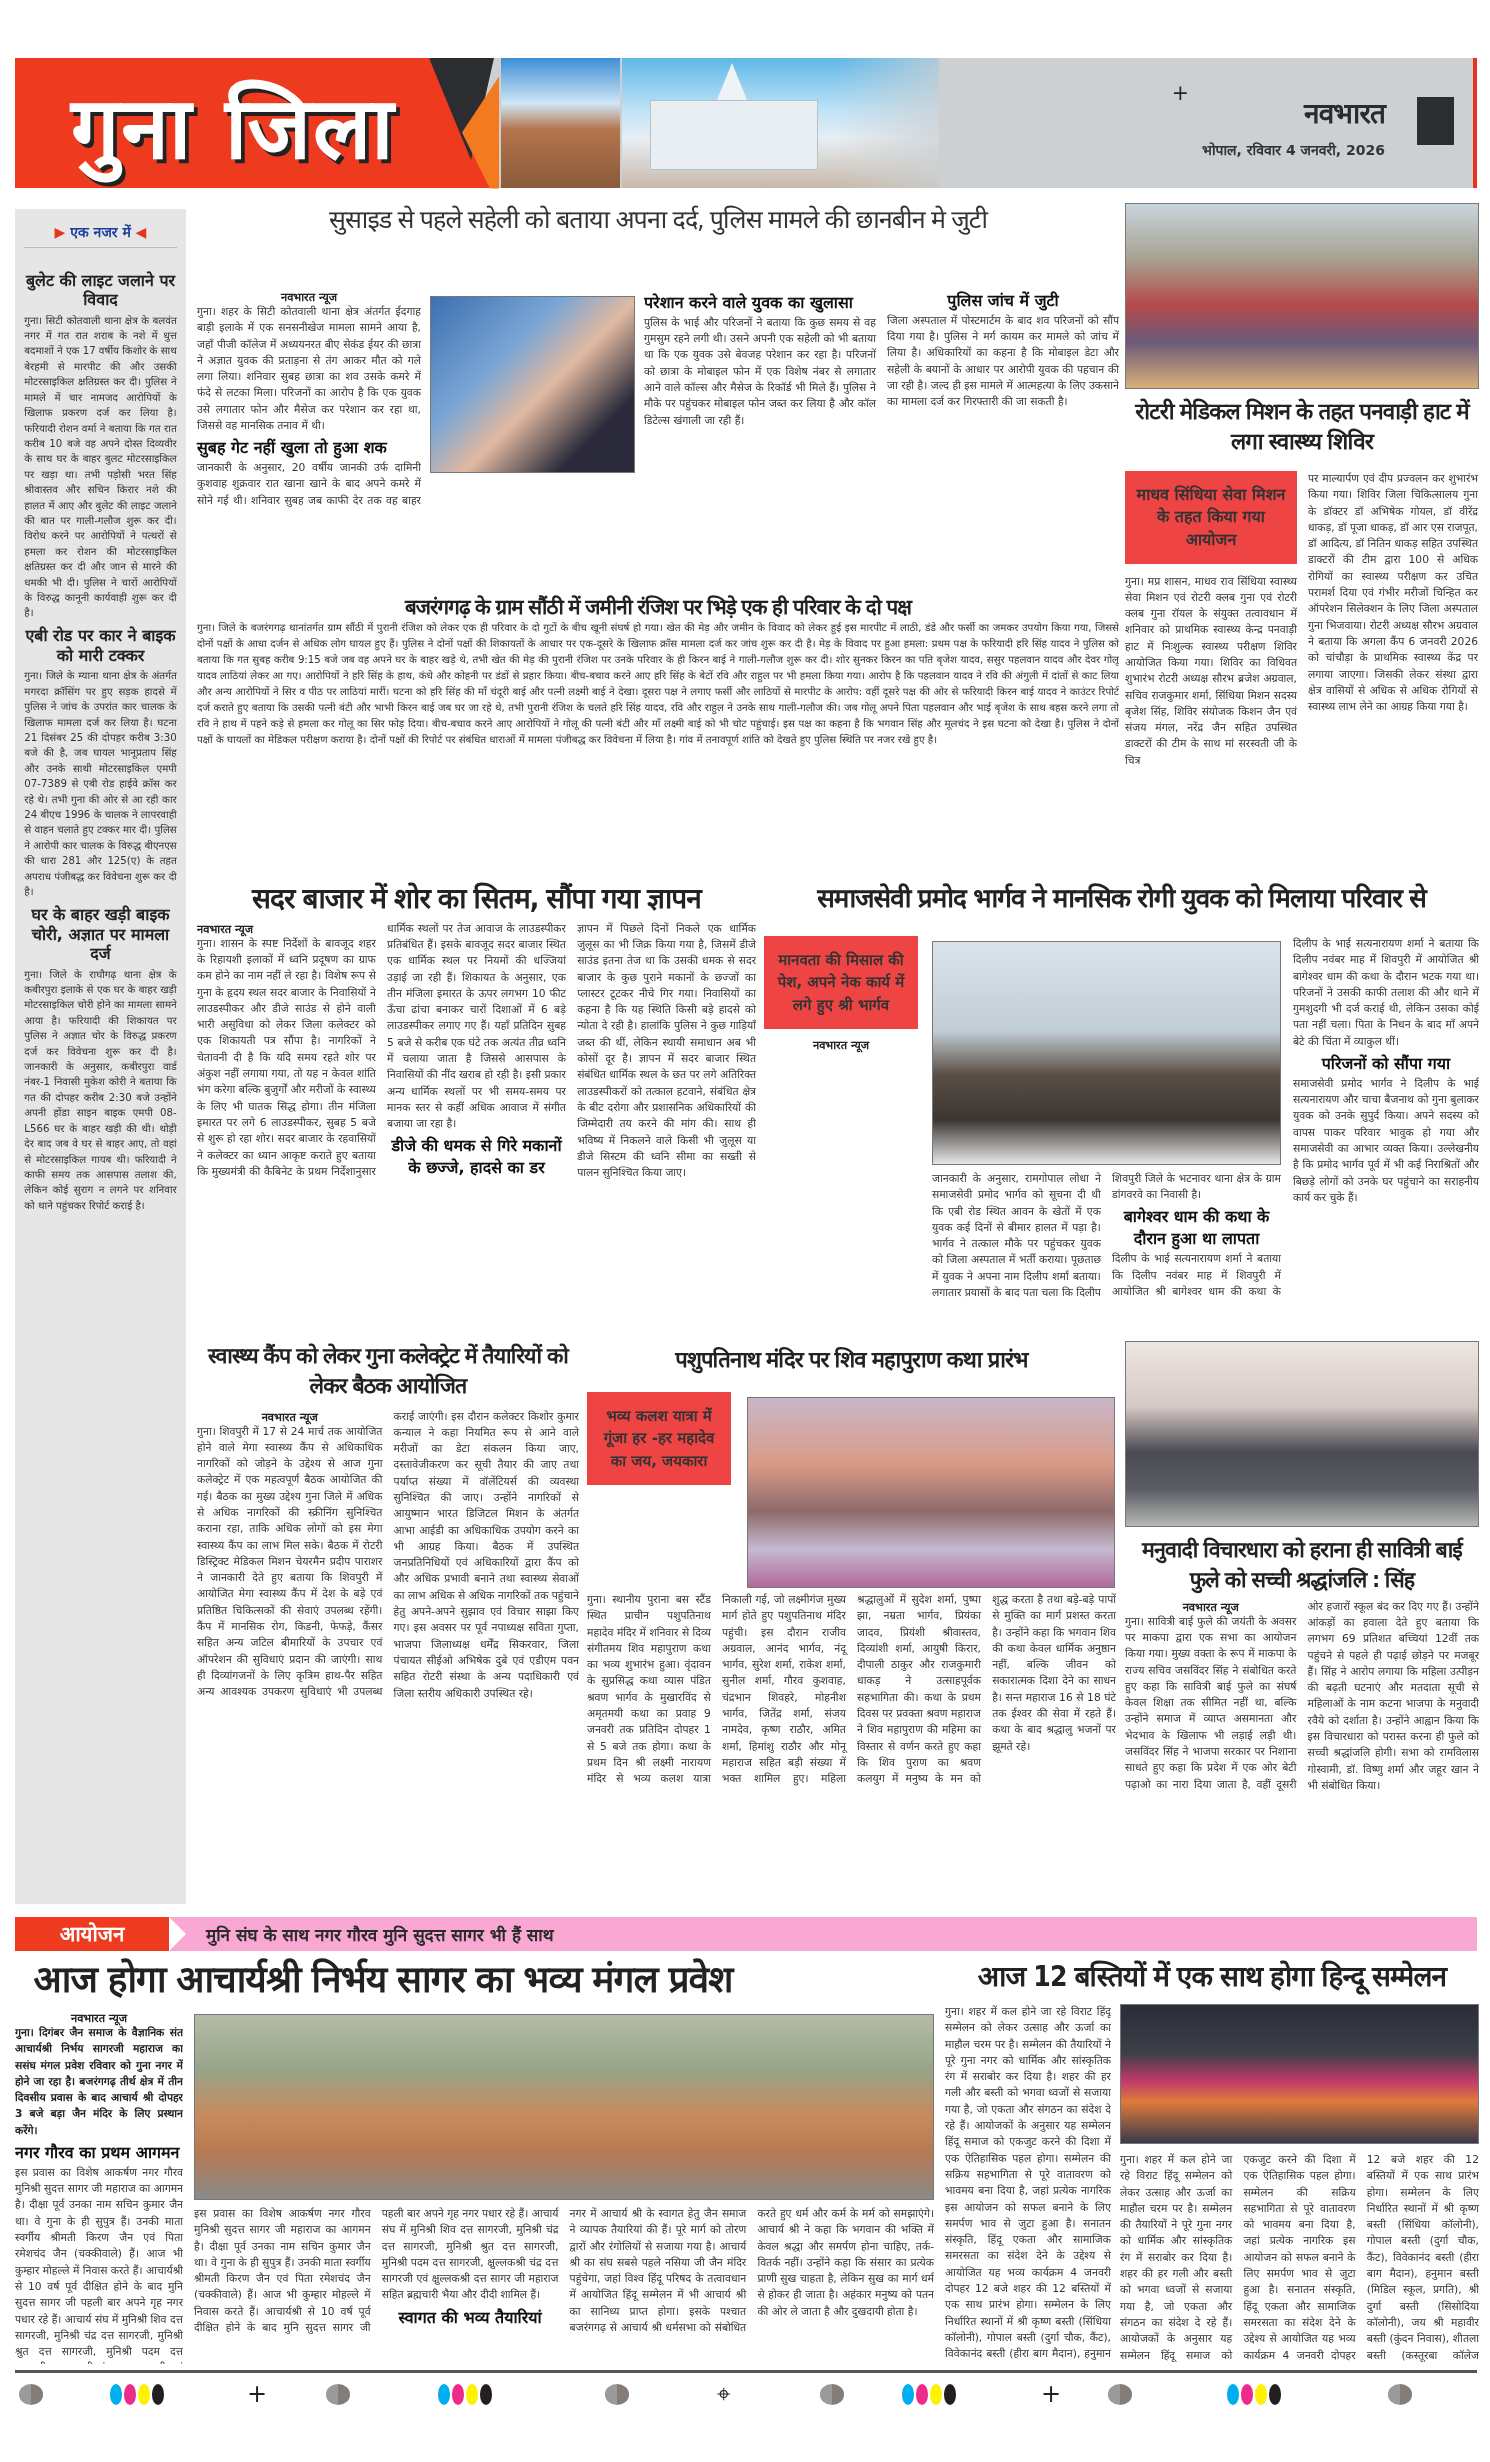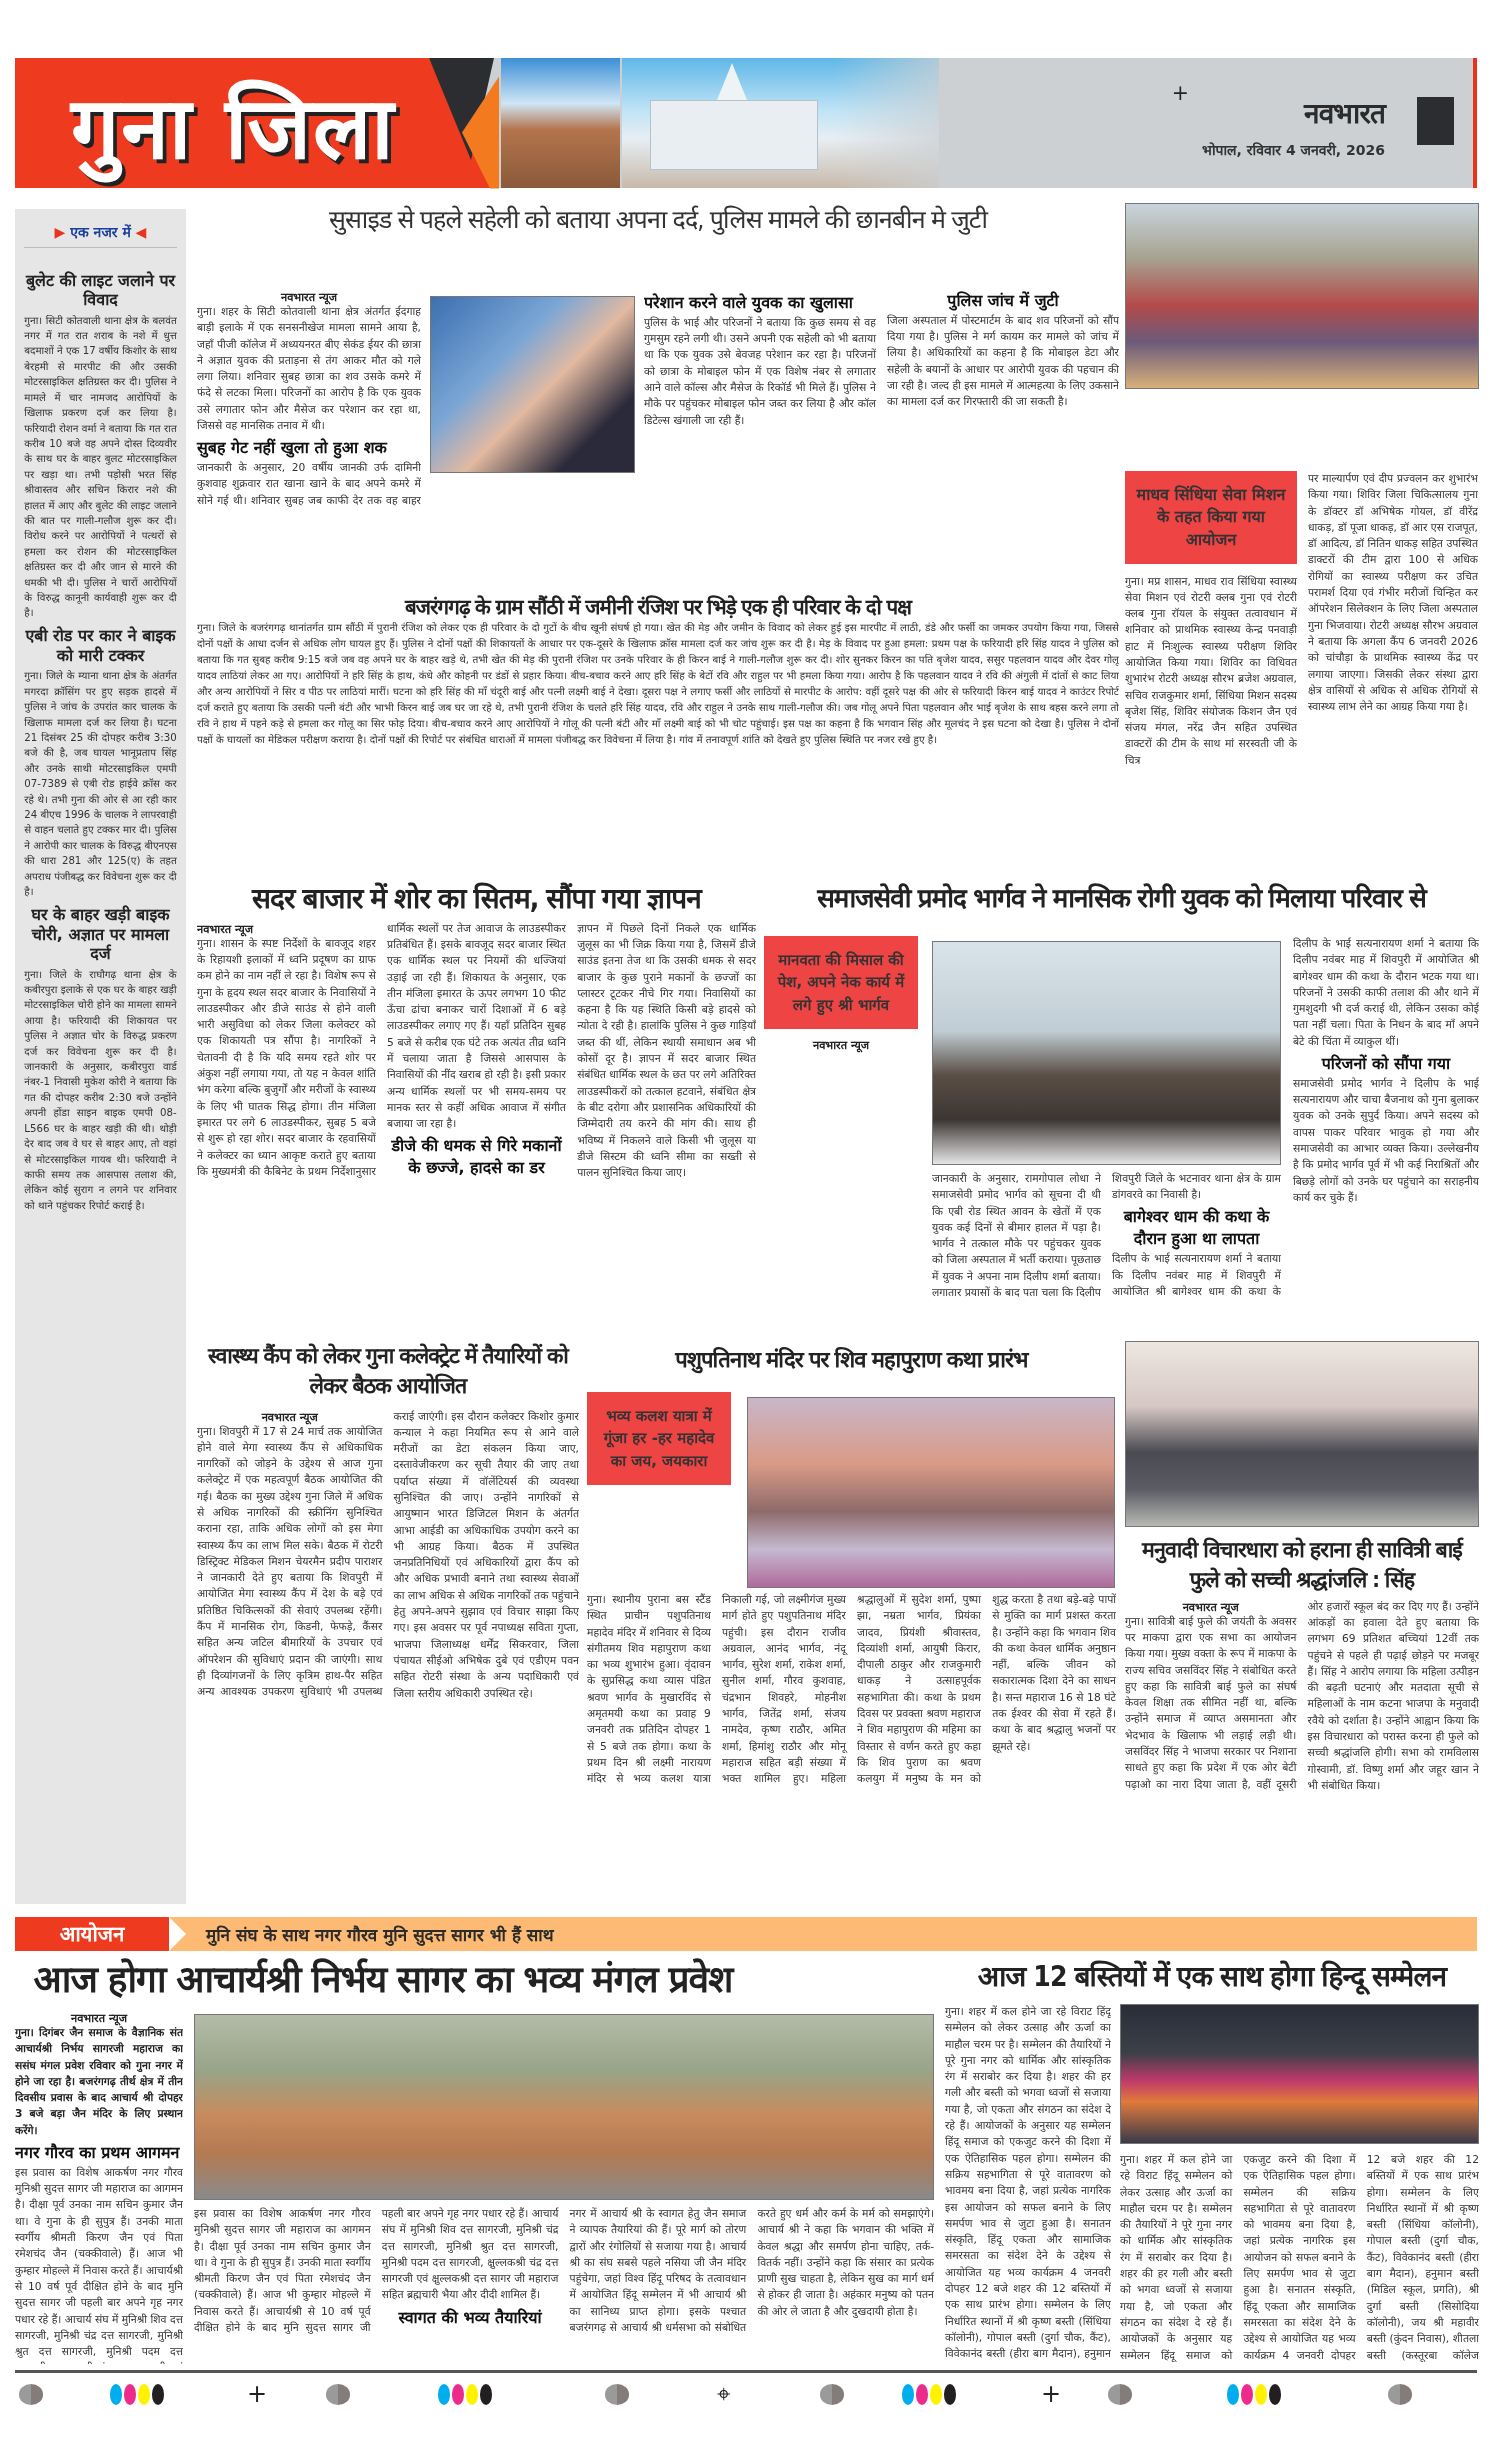--- a/index.html
+++ b/index.html
@@ -32,21 +32,21 @@
   #mast-cross { right: 284px; top: 23px; font-size: 20.5px; color: #222; }
 
   
   #sidebar { left: 15px; top: 209px; width: 171px; height: 1695px; background: #e6e6e6; padding: 7.5px 9.3px; }
   #sb-label { text-align: center; color: #1b3f9c; font-weight: bold; font-size: 14px; padding: 5.6px 0; border-bottom: 0.9px solid #bbb; margin-bottom: 23px; }
   #sb-label .arr { color: #e8331f; }
   .sb-hl { font-weight: bold; font-size: 16px; line-height: 19.6px; text-align: center; color: #222; margin: 5.6px 0 2.8px; }
   .sb-txt { font-size: 10.2px; line-height: 15.4px; text-align: justify; color: #333; }
 
   
-  #banner { left: 15px; top: 1917px; width: 1462px; height: 34px; background: #fdba74; }
+  #banner { left: 15px; top: 1917px; width: 1462px; height: 34px; background: #f9a8d4; }
   #banner-tag { left: 0; top: 0; width: 154px; height: 34px; background: #ee3a1e; color: #fff; font-weight: bold; font-size: 20.5px; text-align: center; line-height: 34px; }
   #banner-arrow { left: 154px; top: 0; width: 0; height: 0; border-top: 17px solid transparent; border-bottom: 17px solid transparent; border-left: 17px solid #fff; }
   #banner-text { left: 191px; top: 5.6px; font-weight: bold; font-size: 17px; color: #2b2b2b; }
 
   .footer-line { left: 15px; top: 2370px; width: 1462px; height: 2.8px; background: #555; }
   .reg { position: absolute; top: 2384px; display: flex; gap: 1.9px; }
   .dot { width: 12px; height: 20.5px; border-radius: 50%; }
   .gray-dot { width: 24px; height: 20.5px; border-radius: 50%; background: linear-gradient(90deg,#9a9a9a 50%,#847c78 50%); }
   .cross { position: absolute; top: 2380px; font-size: 24px; color: #222; }
 </style>
@@ -105,20 +105,21 @@
   </div>
 </div>
 
 <div class="abs" style="left:197px; top:594px; width:922px; height:270px; overflow:hidden;">
   <div class="hl" style="font-size:20.5px; line-height:26px; text-align:center;">बजरंगगढ़ के ग्राम सौंठी में जमीनी रंजिश पर भिड़े एक ही परिवार के दो पक्ष</div>
   <div class="txt" style="font-size:10.2px; line-height:16px;">गुना। जिले के बजरंगगढ़ थानांतर्गत ग्राम सौंठी में पुरानी रंजिश को लेकर एक ही परिवार के दो गुटों के बीच खूनी संघर्ष हो गया। खेत की मेड़ और जमीन के विवाद को लेकर हुई इस मारपीट में लाठी, डंडे और फर्सी का जमकर उपयोग किया गया, जिससे दोनों पक्षों के आधा दर्जन से अधिक लोग घायल हुए हैं। पुलिस ने दोनों पक्षों की शिकायतों के आधार पर एक-दूसरे के खिलाफ क्रॉस मामला दर्ज कर जांच शुरू कर दी है। मेड़ के विवाद पर हुआ हमला: प्रथम पक्ष के फरियादी हरि सिंह यादव ने पुलिस को बताया कि गत सुबह करीब 9:15 बजे जब वह अपने घर के बाहर खड़े थे, तभी खेत की मेड़ की पुरानी रंजिश पर उनके परिवार के ही किरन बाई ने गाली-गलौज शुरू कर दी। शोर सुनकर किरन का पति बृजेश यादव, ससुर पहलवान यादव और देवर गोलू यादव लाठियां लेकर आ गए। आरोपियों ने हरि सिंह के हाथ, कंधे और कोहनी पर डंडों से प्रहार किया। बीच-बचाव करने आए हरि सिंह के बेटों रवि और राहुल पर भी हमला किया गया। आरोप है कि पहलवान यादव ने रवि की अंगुली में दांतों से काट लिया और अन्य आरोपियों ने सिर व पीठ पर लाठियां मारीं। घटना को हरि सिंह की माँ चंदूरी बाई और पत्नी लक्ष्मी बाई ने देखा। दूसरा पक्ष ने लगाए फर्सी और लाठियों से मारपीट के आरोप: वहीं दूसरे पक्ष की ओर से फरियादी किरन बाई यादव ने काउंटर रिपोर्ट दर्ज कराते हुए बताया कि उसकी पत्नी बंटी और भाभी किरन बाई जब घर जा रहे थे, तभी पुरानी रंजिश के चलते हरि सिंह यादव, रवि और राहुल ने उनके साथ गाली-गलौज की। जब गोलू अपने पिता पहलवान और भाई बृजेश के साथ बहस करने लगा तो रवि ने हाथ में पहने कड़े से हमला कर गोलू का सिर फोड़ दिया। बीच-बचाव करने आए आरोपियों ने गोलू की पत्नी बंटी और माँ लक्ष्मी बाई को भी चोट पहुंचाई। इस पक्ष का कहना है कि भगवान सिंह और मूलचंद ने इस घटना को देखा है। पुलिस ने दोनों पक्षों के घायलों का मेडिकल परीक्षण कराया है। दोनों पक्षों की रिपोर्ट पर संबंधित धाराओं में मामला पंजीबद्ध कर विवेचना में लिया है। गांव में तनावपूर्ण शांति को देखते हुए पुलिस स्थिति पर नजर रखे हुए है।</div>
 </div>
 
 <div class="photo" style="left:1125px; top:203px; width:354px; height:186px; background:linear-gradient(180deg,#c8d4dc 0%,#a6a18f 30%,#b44a4a 55%,#6b5a7a 75%,#d8b07a 100%);"></div>
 <div class="abs" style="left:1125px; top:396px; width:354px; height:466px; overflow:hidden;">
+  <div class="hl" style="font-size:22.4px; line-height:30px; text-align:center;">रोटरी मेडिकल मिशन के तहत पनवाड़ी हाट में लगा स्वास्थ्य शिविर</div>
   <div class="abs" style="left:0; top:75px; width:172px;">
     <div class="pullbox" style="font-size:16px; line-height:22.4px;">माधव सिंधिया सेवा मिशन के तहत किया गया आयोजन</div>
     <div class="txt" style="margin-top:9.3px; height:279px; overflow:hidden;">गुना। मप्र शासन, माधव राव सिंधिया स्वास्थ्य सेवा मिशन एवं रोटरी क्लब गुना एवं रोटरी क्लब गुना रॉयल के संयुक्त तत्वावधान में शनिवार को प्राथमिक स्वास्थ्य केन्द्र पनवाड़ी हाट में निःशुल्क स्वास्थ्य परीक्षण शिविर आयोजित किया गया। शिविर का विधिवत शुभारंभ रोटरी अध्यक्ष सौरभ ब्रजेश अग्रवाल, सचिव राजकुमार शर्मा, सिंधिया मिशन सदस्य बृजेश सिंह, शिविर संयोजक किशन जैन एवं संजय मंगल, नरेंद्र जैन सहित उपस्थित डाक्टरों की टीम के साथ मां सरस्वती जी के चित्र</div>
   </div>
   <div class="abs" style="left:183px; top:75px; width:170px;">
     <div class="txt" style="height:391px; overflow:hidden;">पर माल्यार्पण एवं दीप प्रज्वलन कर शुभारंभ किया गया। शिविर जिला चिकित्सालय गुना के डॉक्टर डॉ अभिषेक गोयल, डॉ वीरेंद्र धाकड़, डॉ पूजा धाकड़, डॉ आर एस राजपूत, डॉ आदित्य, डॉ नितिन धाकड़ सहित उपस्थित डाक्टरों की टीम द्वारा 100 से अधिक रोगियों का स्वास्थ्य परीक्षण कर उचित परामर्श दिया एवं गंभीर मरीजों चिन्हित कर ऑपरेशन सिलेक्शन के लिए जिला अस्पताल गुना भिजवाया। रोटरी अध्यक्ष सौरभ अग्रवाल ने बताया कि अगला कैंप 6 जनवरी 2026 को चांचौड़ा के प्राथमिक स्वास्थ्य केंद्र पर लगाया जाएगा। जिसकी लेकर संस्था द्वारा क्षेत्र वासियों से अधिक से अधिक रोगियों से स्वास्थ्य लाभ लेने का आग्रह किया गया है।</div>
   </div>
 </div>
 
 <div class="abs" style="left:197px; top:880px; width:559px; height:438px; overflow:hidden;">

